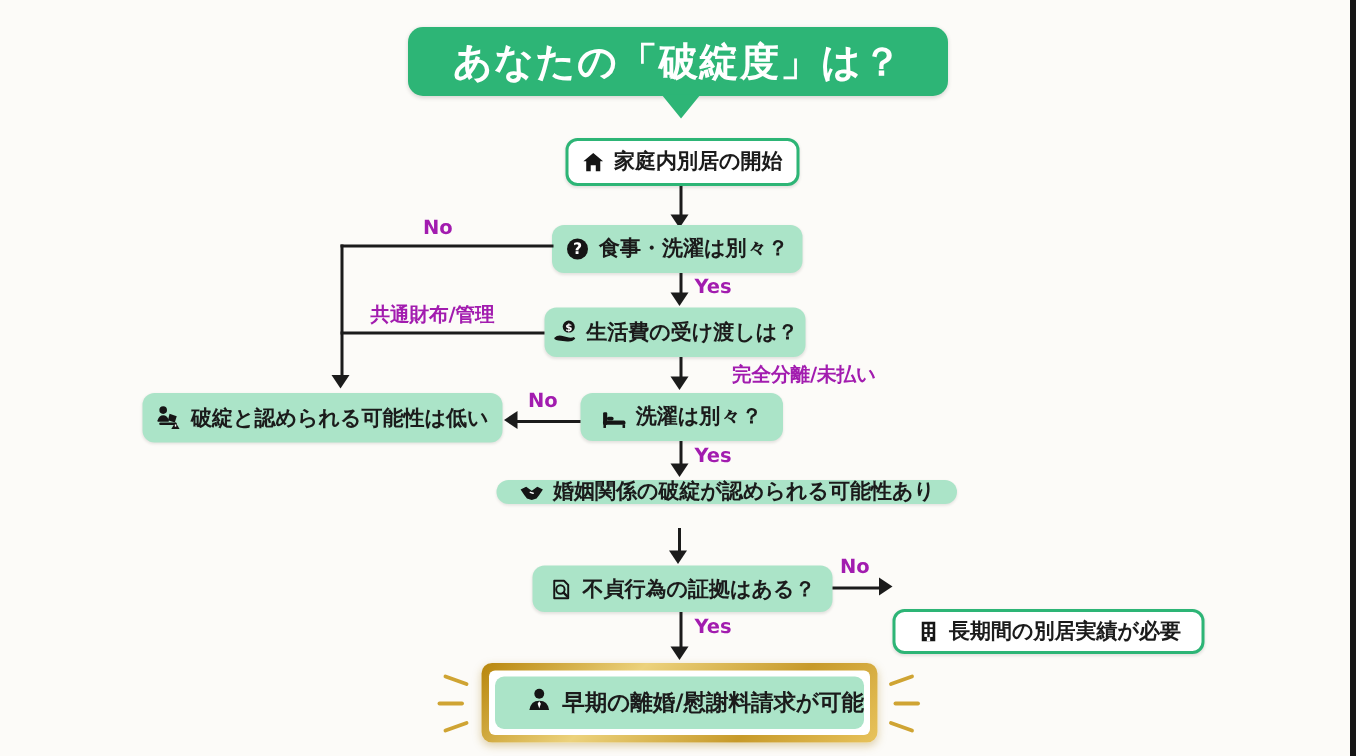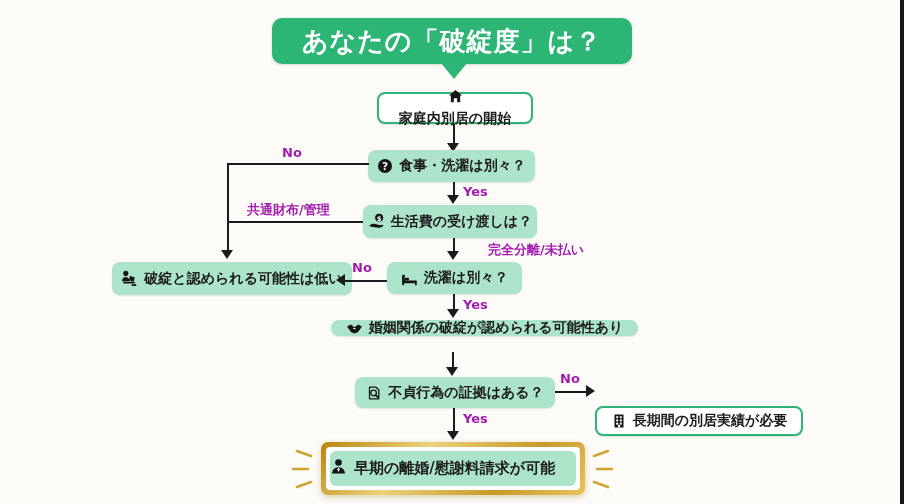--- a/index.html
+++ b/index.html
@@ -29,34 +29,34 @@
   .a-left{border-top:6px solid transparent;border-bottom:6px solid transparent;border-right:9px solid #1b1b1b;}
   .a-right{border-top:6px solid transparent;border-bottom:6px solid transparent;border-left:9px solid #1b1b1b;}
   .edge-label{position:absolute;font-weight:700;font-size:13px;color:#a21caf;white-space:nowrap;}
 
   
   .result-gold{position:absolute;left:321px;top:442px;width:264px;height:53px;box-sizing:border-box;
     background:linear-gradient(135deg,#b8860b 0%,#ecd27c 35%,#c79a2a 70%,#e8c35c 100%);
     border-radius:7px;padding:5px;box-shadow:0 2px 6px rgba(170,130,30,.35);}
   .result-white{background:#ffffff;border-radius:4px;height:100%;box-sizing:border-box;padding:4px;}
   .result-green{background:#abe4c8;border-radius:6px;height:100%;display:flex;align-items:center;
-    justify-content:flex-start;gap:7px;font-weight:700;font-size:15px;white-space:nowrap;}
+    justify-content:flex-end;gap:7px;font-weight:700;font-size:15px;white-space:nowrap;}
   .sparkle{position:absolute;}
 </style>
 </head>
 <body>
 
 <div id="canvas">
 
   <div class="title-bubble">
     <span>あなたの「破綻度」は？</span>
   </div>
   <div class="title-tail"></div>
 
-  <div class="node outline" style="left:377px;top:92px;width:156px;height:32px;flex-direction:column;">
+  <div class="node outline" style="left:377px;top:92px;width:156px;height:32px;">
     <span class="ic">
       <svg width="15" height="15" viewBox="0 0 16 16">
           <path fill="#151515" d="M8 1 L15 7 L13 7 L13 14 L9.8 14 L9.8 9.8 L6.2 9.8 L6.2 14 L3 14 L3 7 L1 7 Z"></path>
         </svg>
     </span>
     <span>家庭内別居の開始</span>
   </div>
 
   <div class="v" style="left:453px;top:124px;height:22px;"></div>
   <div class="a a-down" style="left:447px;top:143px;"></div>
@@ -91,21 +91,21 @@
     <span>生活費の受け渡しは？</span>
   </div>
 
   <div class="h" style="left:227px;top:221px;width:136px;"></div>
   <div class="edge-label" style="left:247px;top:201px;">共通財布/管理</div>
 
   <div class="v" style="left:453px;top:238px;height:15px;"></div>
   <div class="a a-down" style="left:447px;top:251px;"></div>
   <div class="edge-label" style="left:461px;top:241px;margin-left:27px;">完全分離/未払い</div>
 
-  <div class="node green" style="left:95px;top:262px;width:240px;height:33px;margin-left:17px;">
+  <div class="node green" style="left:95px;top:262px;width:240px;height:33px;">
     <span class="ic">
       <svg width="17" height="17" viewBox="0 0 16 16">
         <circle cx="4.5" cy="3.2" r="2.4" fill="#151515"></circle>
         <path fill="#151515" d="M1 9.5 Q2 6.5 4.5 6.5 Q7 6.5 8 9.5 L8 10.5 L1 10.5 Z"></path>
         <path fill="#151515" d="M8.5 5.5 L13 7 L11.8 11 L7.5 9.6 Z"></path>
         <rect x="2" y="11" width="11" height="1.6" rx="0.8" fill="#151515"></rect>
         <path fill="#151515" d="M12.2 10.8 L14.8 15 L9.6 15 Z"></path>
         <rect x="11.8" y="12.2" width="0.9" height="1.4" fill="#ffffff"></rect>
       </svg>
     </span>

